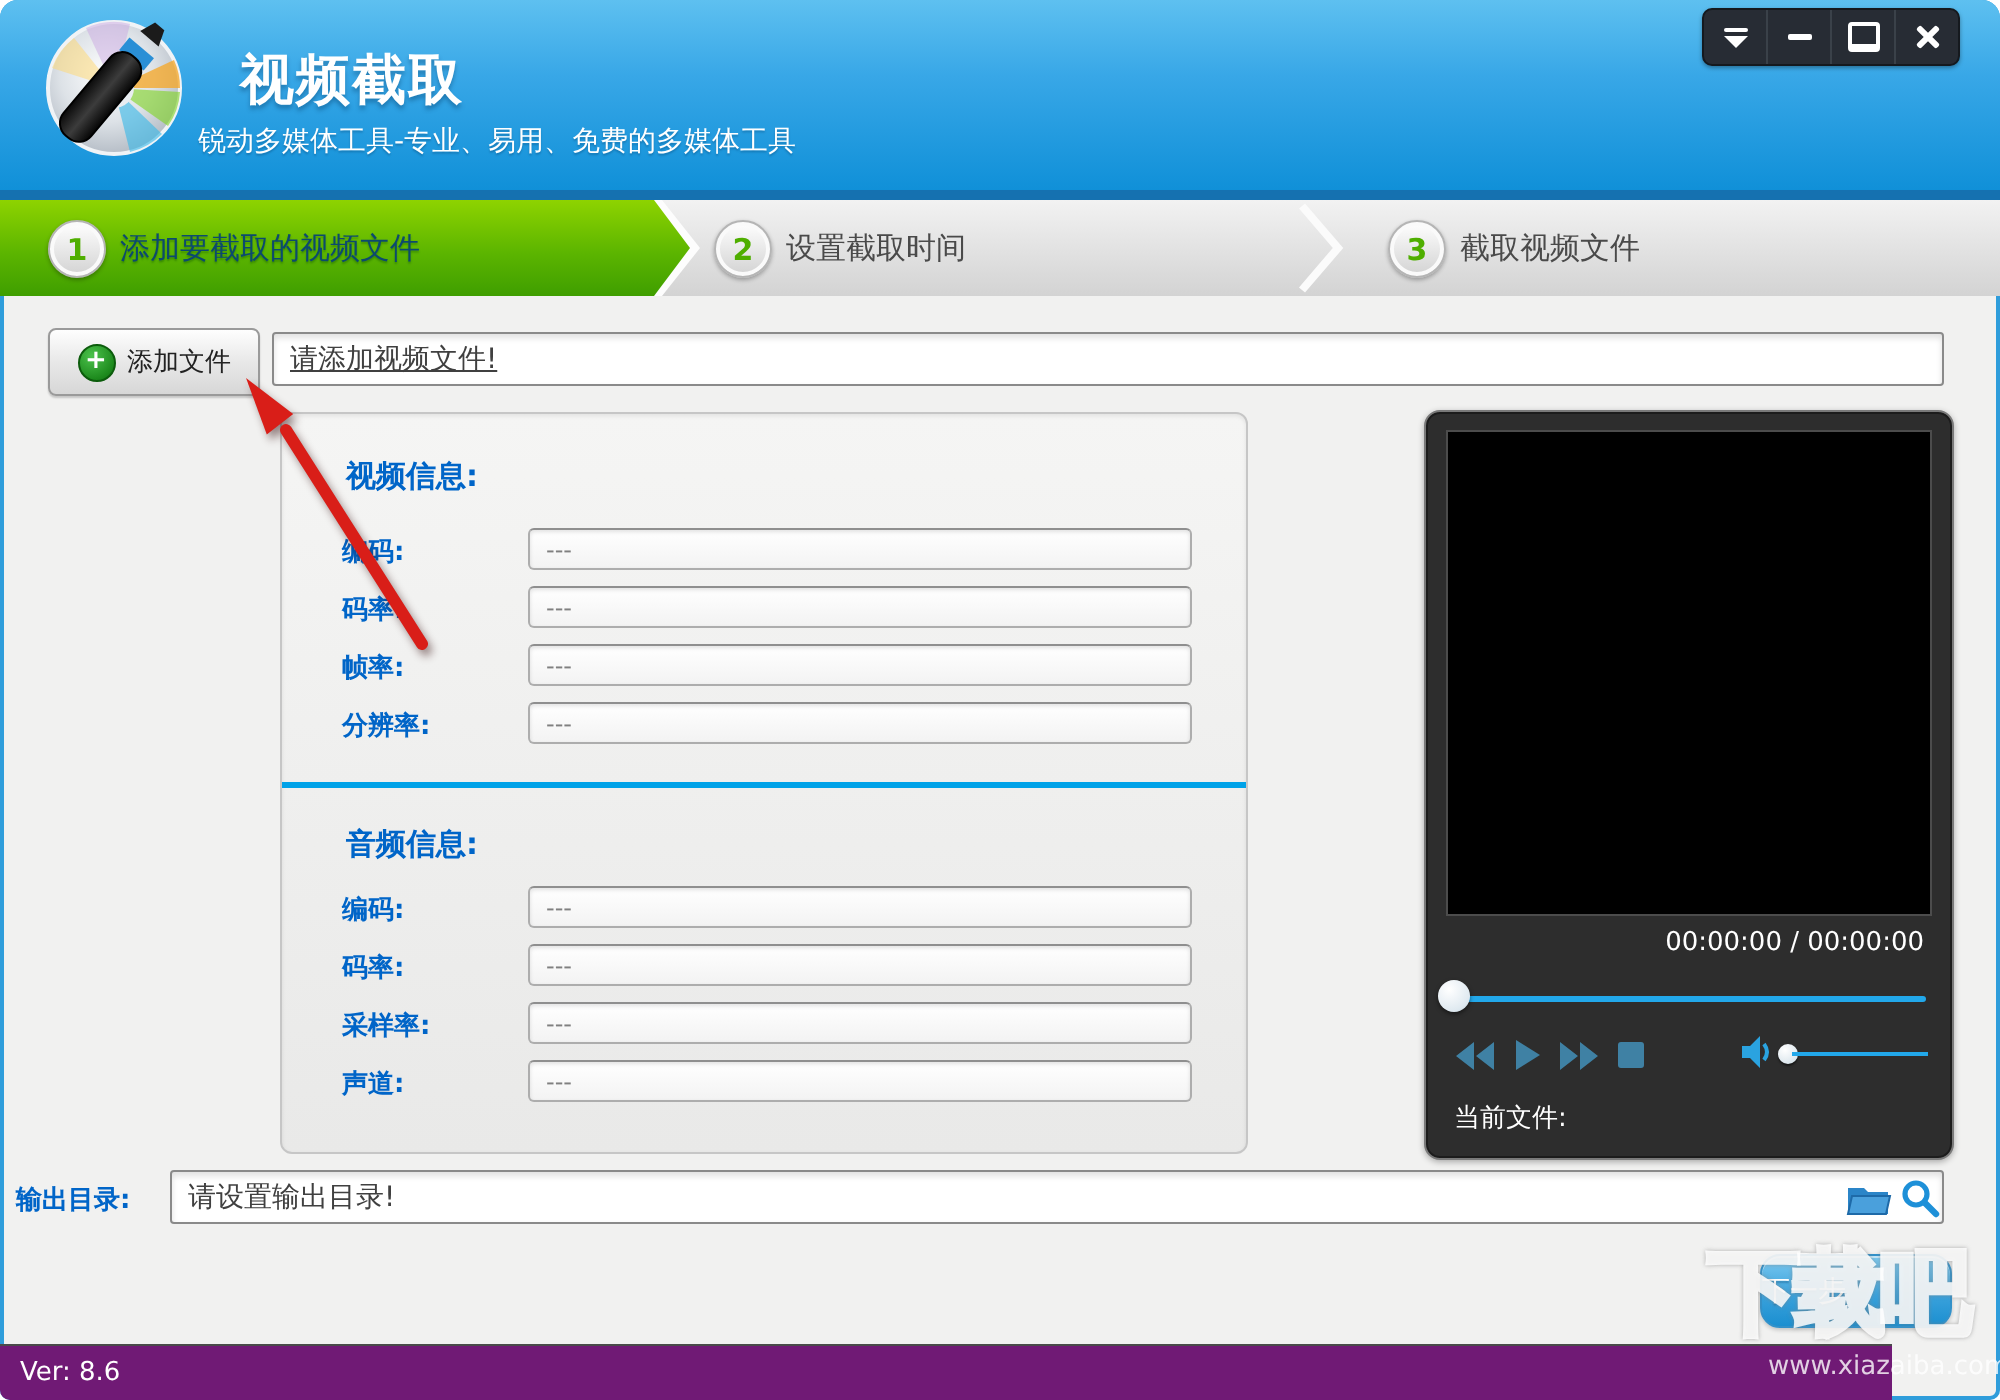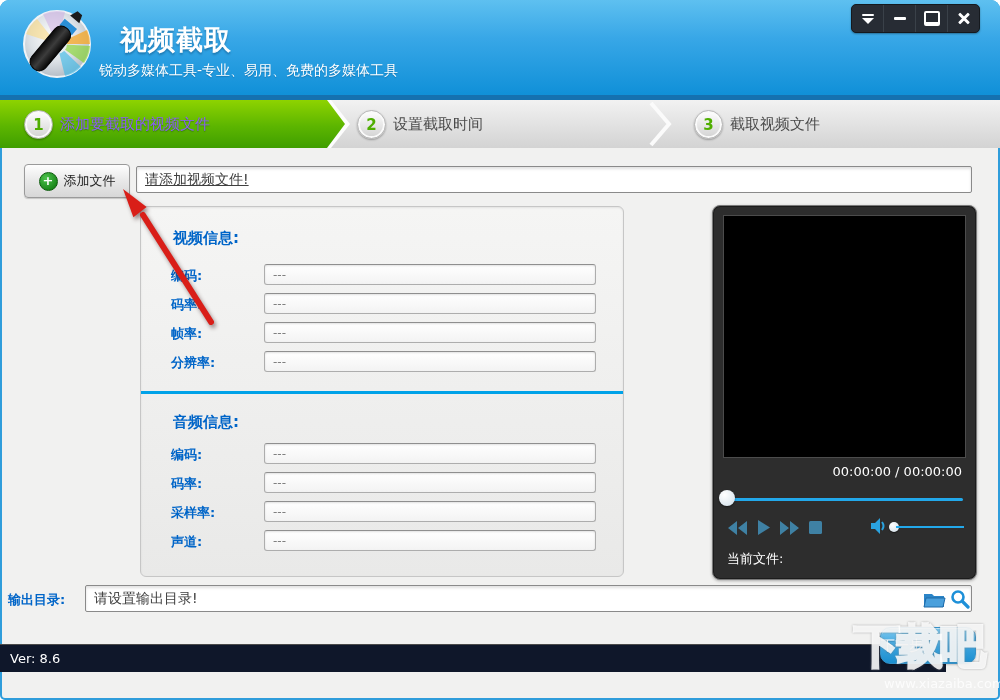--- a/index.html
+++ b/index.html
@@ -31,21 +31,21 @@
   .g-close span:nth-child(1){transform:rotate(45deg);}
   .g-close span:nth-child(2){transform:rotate(-45deg);}
 
   
   .stepbar{position:absolute;left:0;top:100px;width:1000px;height:48px;}
   .step-circle{position:absolute;top:110px;width:27px;height:27px;border-radius:50%;
     background:linear-gradient(#ffffff,#d2d2d2);border:1px solid #b5b5b5;
     box-shadow:0 1px 2px rgba(0,0,0,.3),inset 0 0 0 2px #fafafa;
     color:#4fae00;font-weight:bold;font-size:15px;display:flex;align-items:center;justify-content:center;z-index:3;}
   .step-label{position:absolute;top:100px;height:48px;line-height:48px;font-size:15px;z-index:3;}
-  .step-label.active{color:#8b5cf6;text-shadow:0 1px 1px rgba(20,90,0,.45);}
+  .step-label.active{color:#0c4a6e;text-shadow:0 1px 1px rgba(20,90,0,.45);}
   .step-label.idle{color:#4a4a4a;}
 
   
   .add-btn{position:absolute;left:24px;top:164px;width:104px;height:32px;
     background:linear-gradient(#fefefe,#e8e8e8 50%,#d7d7d7);border:1px solid #9a9a9a;border-radius:4px;
     box-shadow:0 1px 1px rgba(0,0,0,.18);display:flex;align-items:center;justify-content:center;gap:6px;
     font-size:13px;color:#222;cursor:pointer;z-index:2;}
   .plus-ico{width:17px;height:17px;border-radius:50%;background:radial-gradient(circle at 35% 30%,#4cc24c,#1d8a1d 70%,#0f6b0f);
     border:1px solid #0c5c0c;color:#fff;font-size:13px;font-weight:bold;line-height:16px;text-align:center;}
   .big-field{position:absolute;height:27px;background:#fff;border:1px solid #8a8a8a;border-radius:2px;
@@ -88,21 +88,21 @@
     background:radial-gradient(circle at 35% 30%,#fff,#cfdde6);box-shadow:0 1px 1px rgba(0,0,0,.5);cursor:pointer;}
   .vol-track{position:absolute;left:183px;top:320px;width:68px;height:2px;background:#22a8ea;cursor:pointer;}
   .cur-file{position:absolute;left:14px;top:344px;color:#fff;font-size:13px;}
 
   
   .next-btn{position:absolute;left:880px;top:627px;width:94px;height:35px;border-radius:10px;
     background:linear-gradient(#7ccaf1,#3ba2dc 55%,#1b8fd0);border:1px solid #3391c9;
     box-shadow:inset 0 1px 0 rgba(255,255,255,.55),0 1px 2px rgba(0,0,0,.2);
     color:#fff;font-size:14px;display:flex;align-items:center;justify-content:flex-start;cursor:pointer;
     text-shadow:0 1px 1px rgba(0,60,100,.4);z-index:30;}
-  .bottombar{position:absolute;left:0;top:644px;width:946px;height:28px;background:#0f172a;
+  .bottombar{position:absolute;left:0;top:672px;width:946px;height:28px;background:#701a75;
     border-top:1px solid #4a4a4a;box-sizing:border-box;z-index:20;}
   .version{position:absolute;left:10px;top:0;height:28px;line-height:28px;color:#fff;font-size:13px;}
 
   
   .watermark{position:absolute;left:852px;top:608px;width:148px;height:92px;pointer-events:none;z-index:50;}
   .wm-text{position:absolute;left:2px;top:8px;font-size:46px;font-weight:bold;letter-spacing:-3px;
     color:transparent;-webkit-text-stroke:2.5px rgba(255,255,255,.85);
     filter:drop-shadow(0 0 1px rgba(130,130,130,.7));white-space:nowrap;text-align:right;}
   .wm-url{position:absolute;left:32px;top:68px;font-size:13px;color:rgba(255,255,255,.8);white-space:nowrap;}
 </style>

